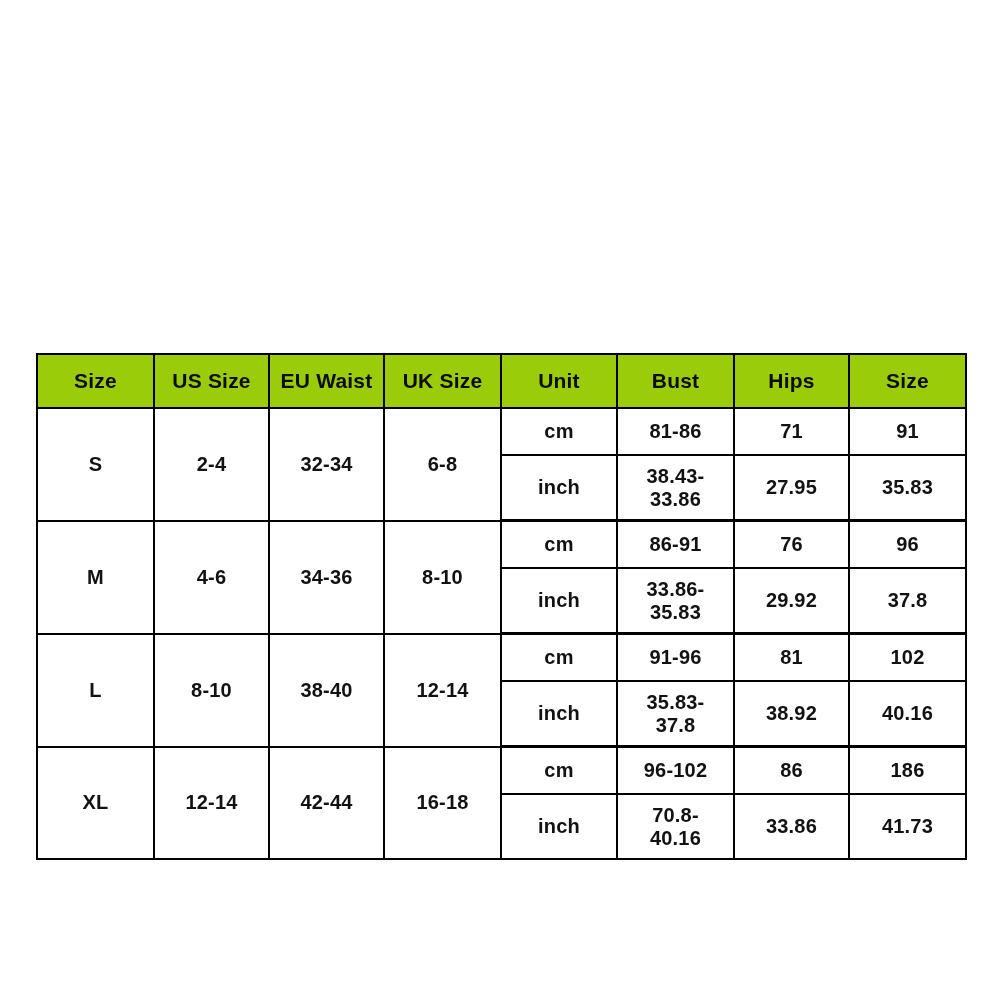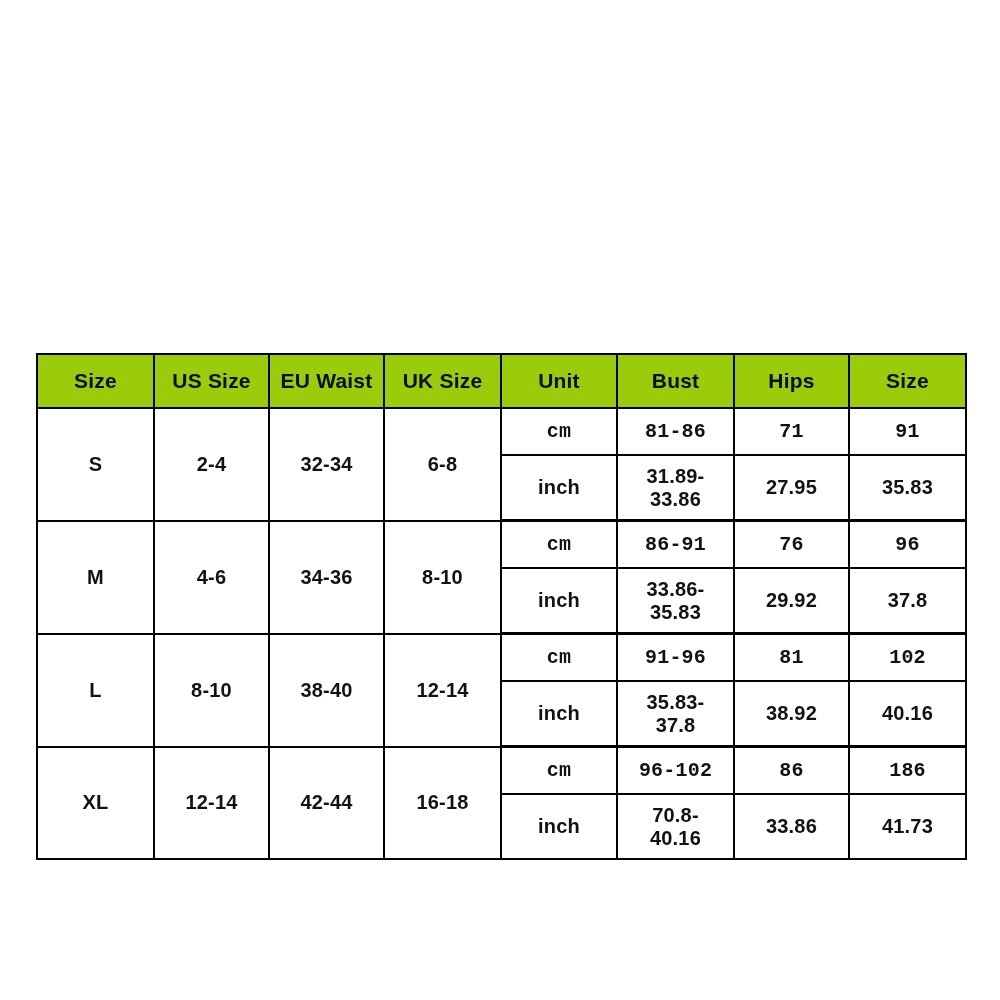--- a/index.html
+++ b/index.html
@@ -57,21 +57,20 @@
   td.uk-cell {
     font-size: 22px;
   }
 
   td.unit-cell {
     font-size: 20px;
   }
 
   td.cm-row {
     height: 43px;
-    font-family: Liberation Mono, monospace;
   }
   td.inch-row {
     height: 61px;
   }
 
   
   tr.block-end > td {
     border-bottom: 3px solid #000000;
   }
 
@@ -124,21 +123,21 @@
         <td class="eu-cell" rowspan="2">32-34</td>
         <td class="uk-cell" rowspan="2">6-8</td>
         <td class="unit-cell cm-row">cm</td>
         <td class="cm-row">81-86</td>
         <td class="cm-row">71</td>
         <td class="cm-row">91</td>
       </tr>
       <tr class="block-end">
         <td class="unit-cell inch-row">inch</td>
         <td class="inch-row">
-            <span class="range-two-line">31.89-</span>
+            <span class="range-two-line">38.43-</span>
             <span class="range-two-line">33.86</span>
           </td>
         <td class="inch-row">27.95</td>
         <td class="inch-row">35.83</td>
       </tr>
 
       <tr>
         <td class="size-cell" rowspan="2">M</td>
         <td class="us-cell" rowspan="2">4-6</td>
         <td class="eu-cell" rowspan="2">34-36</td>

